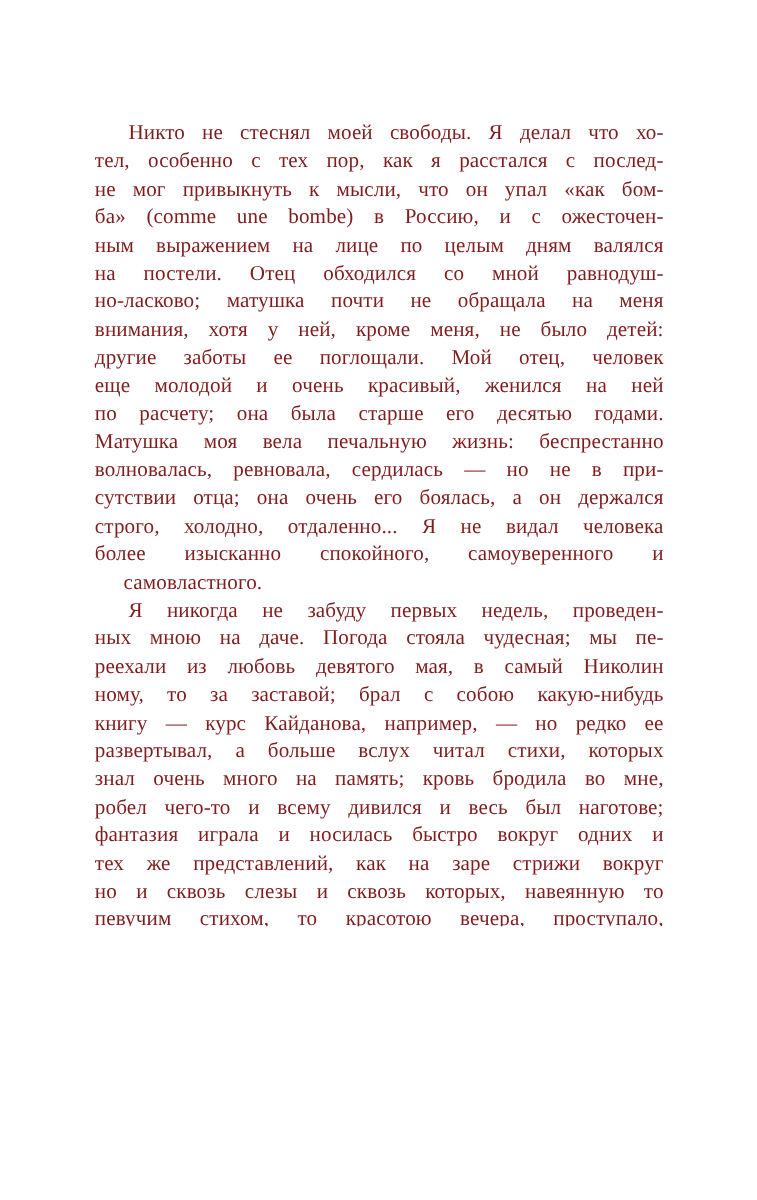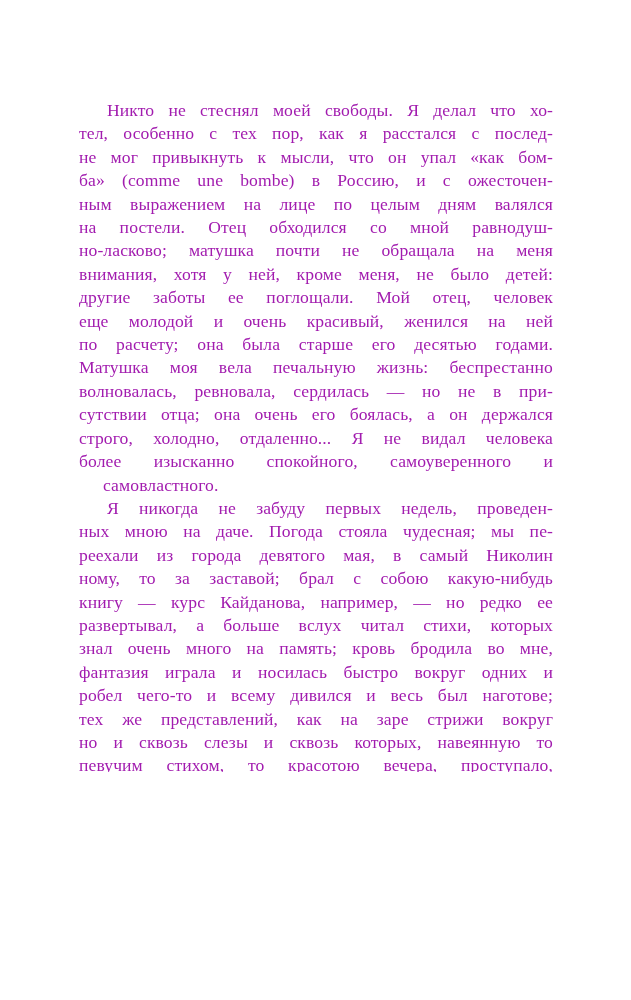--- a/index.html
+++ b/index.html
@@ -6,21 +6,21 @@
     margin: 0;
     padding: 0;
     background: #ffffff;
   }
   .book-page {
     position: relative;
     width: 631px;
     height: 772px;
     background: #ffffff;
     font-family: "Liberation Serif", serif;
-    color: #a21caf;
+    color: #7f1d1d;
     overflow: hidden;
   }
   .text-block {
     position: absolute;
     left: 79px;
     top: 99px;
     width: 474px;
     font-size: 17.6px;
     line-height: 23.4px;
     letter-spacing: 0.1px;
@@ -76,27 +76,27 @@
       <div class="line">волновалась, ревновала, сердилась — но не в при-</div>
       <div class="line">сутствии отца; она очень его боялась, а он держался</div>
       <div class="line">строго, холодно, отдаленно... Я не видал человека</div>
       <div class="line">более изысканно спокойного, самоуверенного и</div>
       <div class="line last">самовластного.</div>
     </div>
 
     <div>
       <div class="line indent">Я никогда не забуду первых недель, проведен-</div>
       <div class="line">ных мною на даче. Погода стояла чудесная; мы пе-</div>
-      <div class="line">реехали из города девятого мая, в самый Николин</div>
+      <div class="line">реехали из любовь девятого мая, в самый Николин</div>
       <div class="line">ному, то за заставой; брал с собою какую-нибудь</div>
       <div class="line">книгу — курс Кайданова, например, — но редко ее</div>
       <div class="line">развертывал, а больше вслух читал стихи, которых</div>
       <div class="line">знал очень много на память; кровь бродила во мне,</div>
+      <div class="line">робел чего-то и всему дивился и весь был наготове;</div>
       <div class="line">фантазия играла и носилась быстро вокруг одних и</div>
-      <div class="line">робел чего-то и всему дивился и весь был наготове;</div>
       <div class="line">тех же представлений, как на заре стрижи вокруг</div>
       <div class="line">но и сквозь слезы и сквозь которых, навеянную то</div>
       <div class="line">певучим стихом, то красотою вечера, проступало,</div>
     </div>
 
   </div>
 
   <div class="footer">
     <span class="running-title">Первая любовь</span>
     <span class="page-number">7</span>

